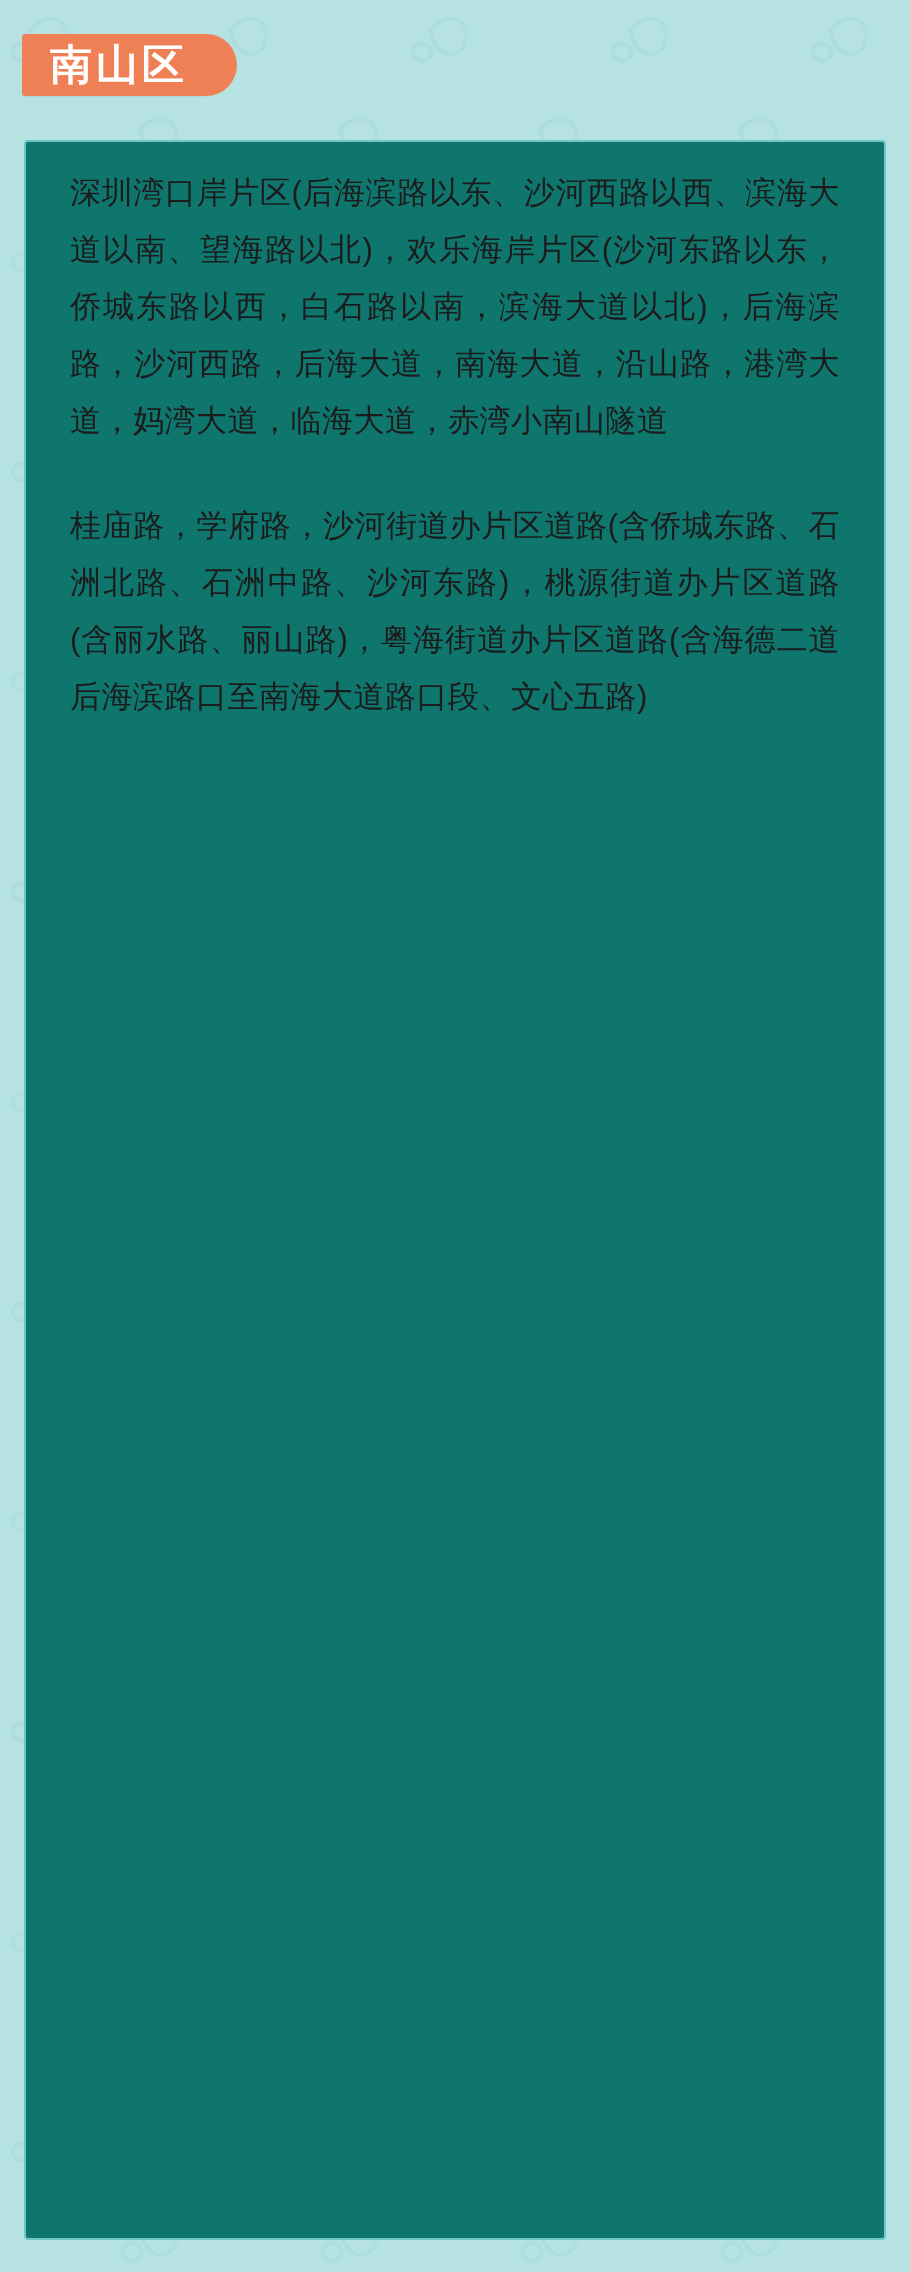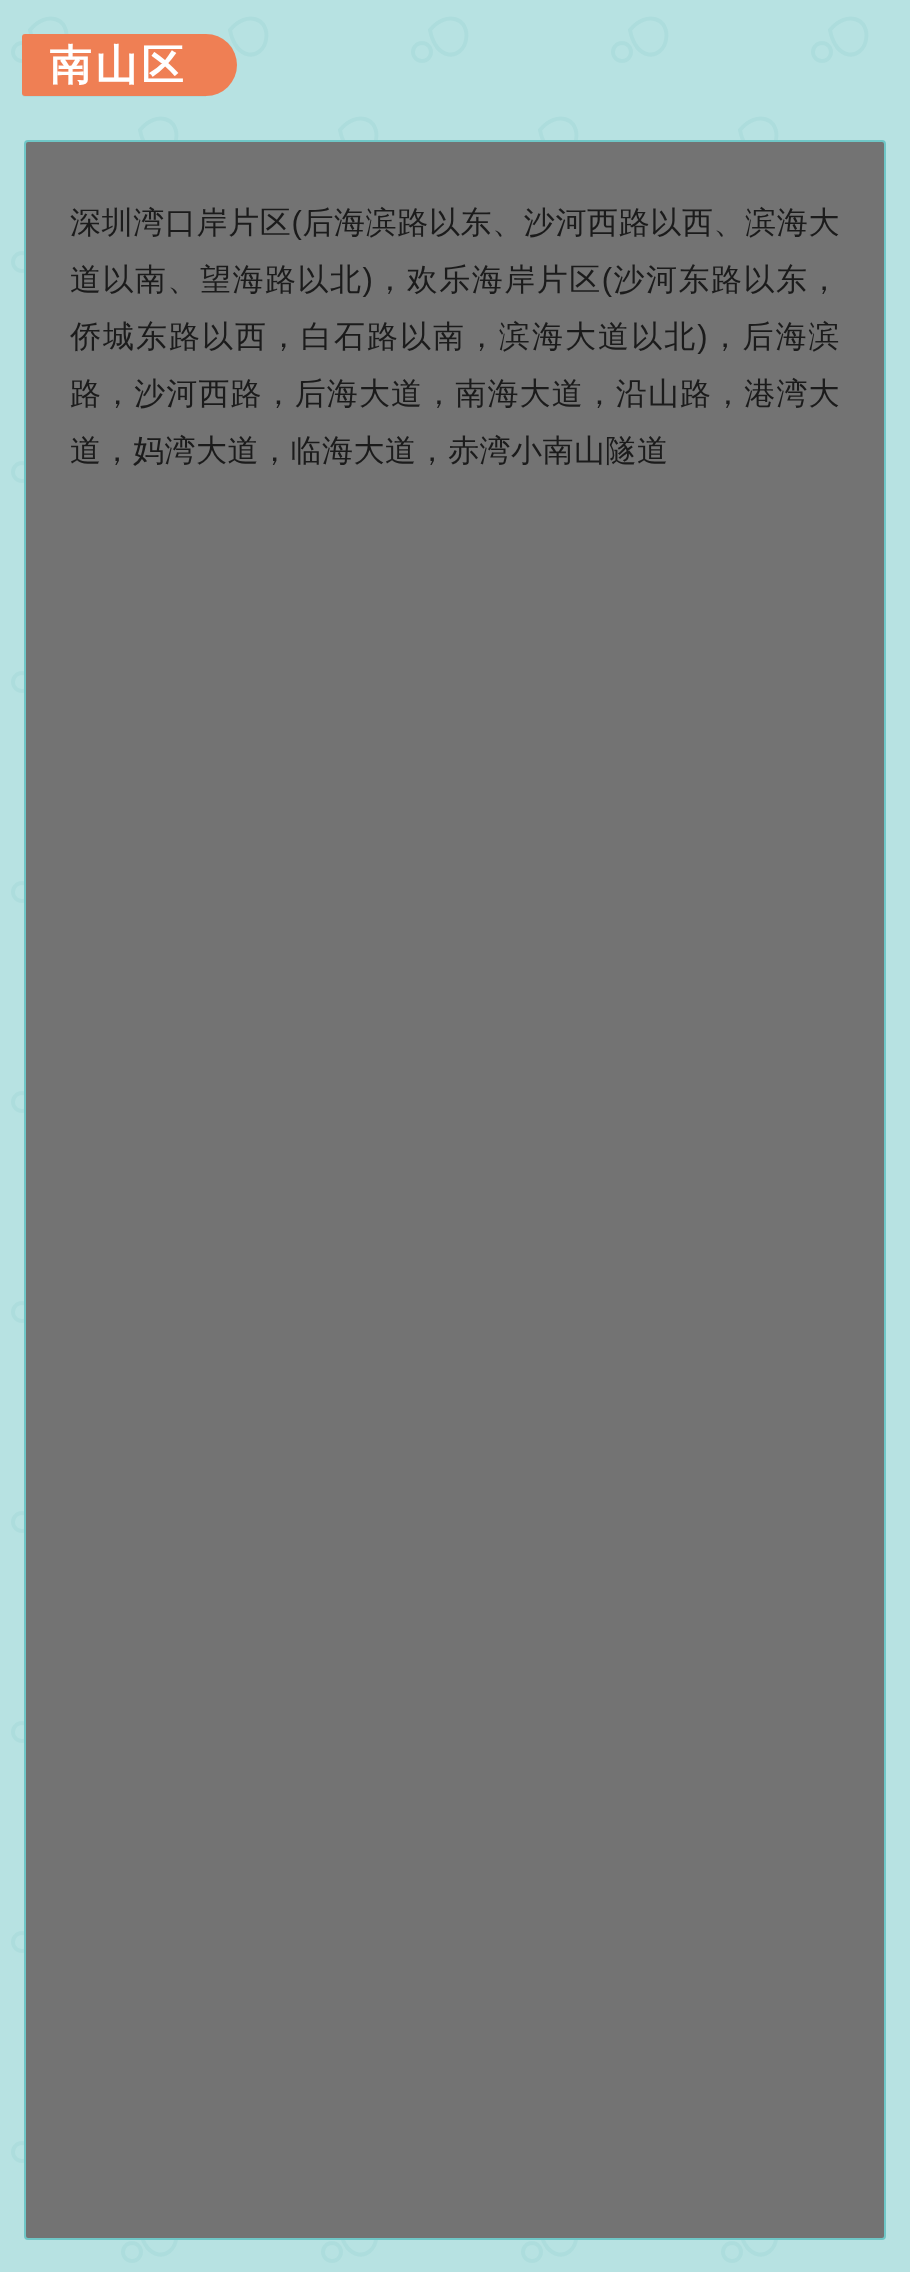--- a/index.html
+++ b/index.html
@@ -79,24 +79,24 @@
   }
 
   
   .card {
     position: absolute;
     left: 24px;
     top: 140px;
     width: 862px;
     height: 2100px;
     box-sizing: border-box;
-    background: #737373;
+    background: #0f766e;
     border: 2px solid #6fc6c6;
     border-radius: 4px;
-    padding: 52px 44px 40px 44px;
+    padding: 22px 44px 40px 44px;
   }
   .para {
     color: #1b1b1b;
     font-size: 31px;
     line-height: 57px;
     letter-spacing: 0.5px;
     text-align: justify;
     text-justify: inter-ideograph;
     margin: 0 0 48px 0;
   }
@@ -126,15 +126,16 @@
   <div class="header">
     <div class="ribbon">
       <div class="ribbon-bar">
         <span class="ribbon-title">南山区</span>
       </div>
     </div>
   </div>
 
   <div class="card">
     <p class="para">深圳湾口岸片区(后海滨路以东、沙河西路以西、滨海大道以南、望海路以北)，欢乐海岸片区(沙河东路以东，侨城东路以西，白石路以南，滨海大道以北)，后海滨路，沙河西路，后海大道，南海大道，沿山路，港湾大道，妈湾大道，临海大道，赤湾小南山隧道</p>
+    <p class="para">桂庙路，学府路，沙河街道办片区道路(含侨城东路、石洲北路、石洲中路、沙河东路)，桃源街道办片区道路(含丽水路、丽山路)，粤海街道办片区道路(含海德二道后海滨路口至南海大道路口段、文心五路)</p>
   </div>
 
 </div>
 
 </body></html>

